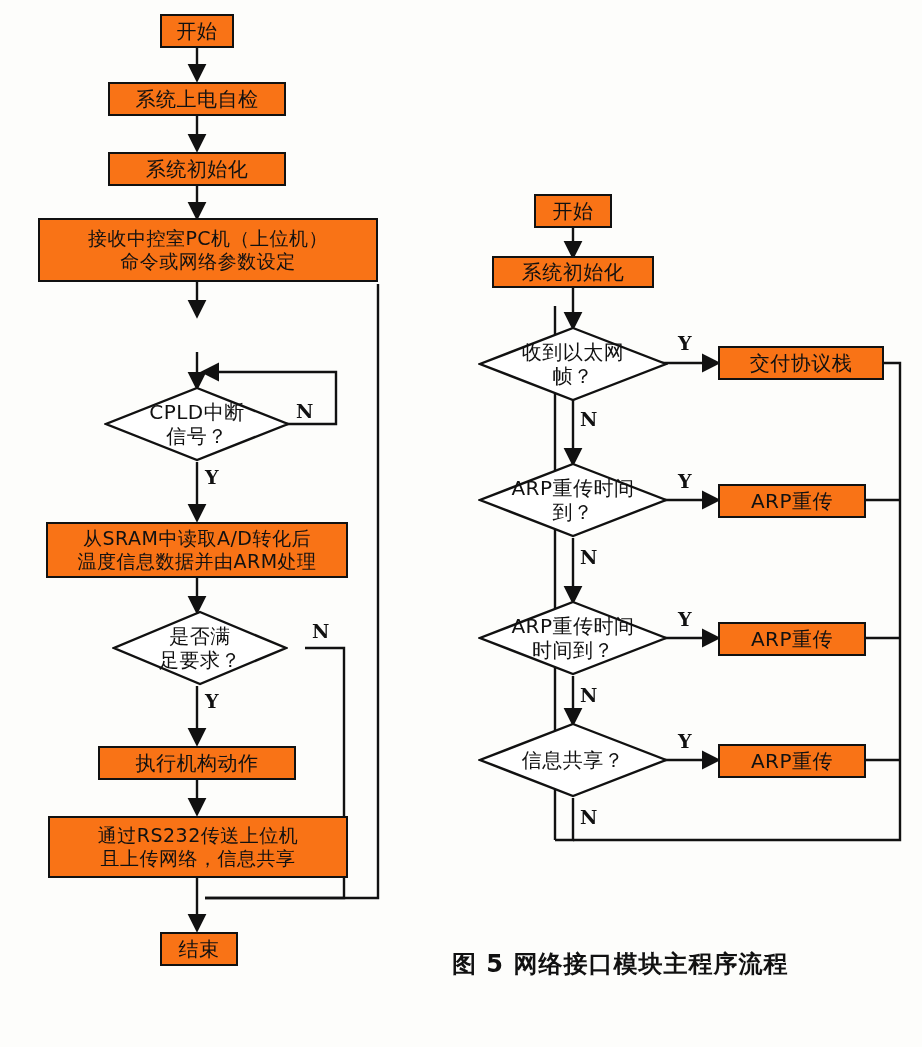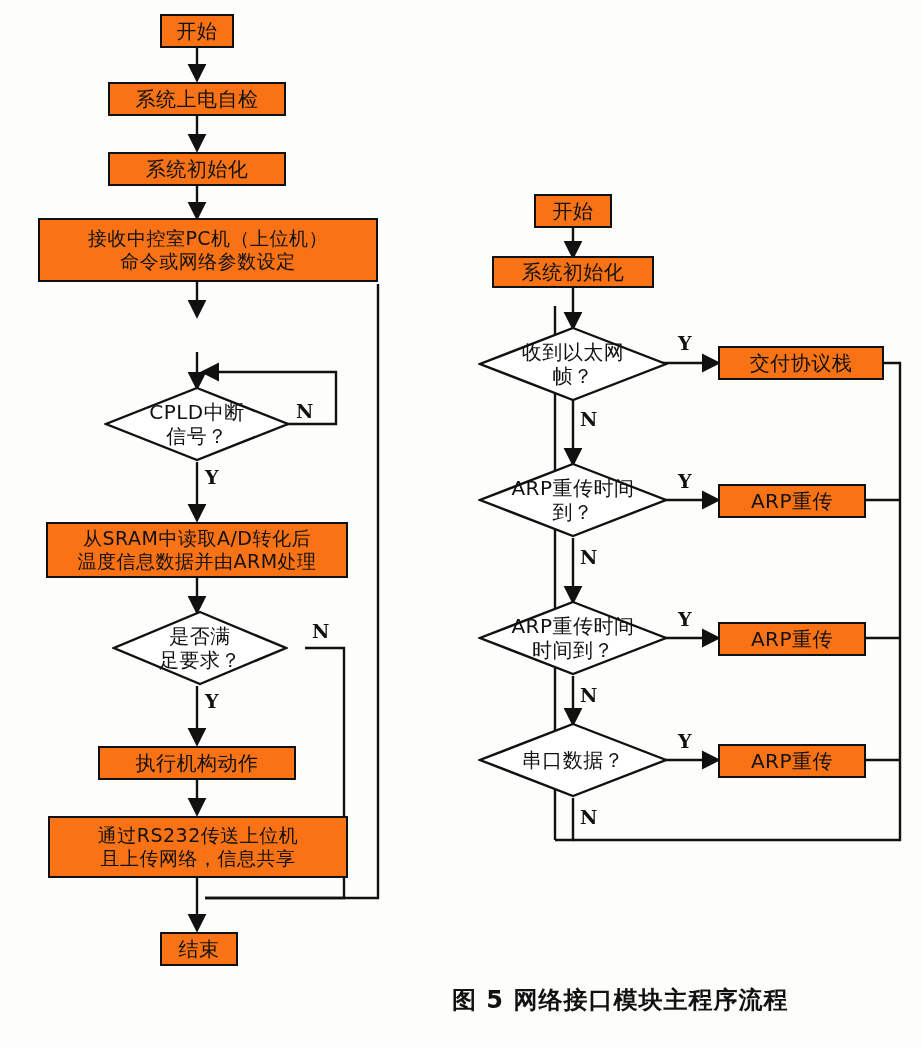--- a/index.html
+++ b/index.html
@@ -184,29 +184,29 @@
     <div class="dtext">ARP重传时间
 时间到？</div>
   </div>
 
   <div class="node box" style="left:718px; top:622px; width:148px; height:34px;">ARP重传</div>
 
   <div class="diamond-wrap" style="left:478px; top:722px; width:190px; height:76px;">
     <svg class="dshape" viewBox="0 0 190 76" preserveAspectRatio="none">
       <polygon points="95,2 188,38 95,74 2,38" fill="#fff" stroke="#111" stroke-width="2.4"></polygon>
     </svg>
-    <div class="dtext">串口数据？</div>
+    <div class="dtext">信息共享？</div>
   </div>
 
   <div class="node box" style="left:718px; top:744px; width:148px; height:34px;">ARP重传</div>
 
   <div class="edge-label" style="left:678px; top:332px;">Y</div>
   <div class="edge-label" style="left:580px; top:408px;">N</div>
   <div class="edge-label" style="left:678px; top:470px;">Y</div>
   <div class="edge-label" style="left:580px; top:546px;">N</div>
   <div class="edge-label" style="left:678px; top:608px;">Y</div>
   <div class="edge-label" style="left:580px; top:684px;">N</div>
   <div class="edge-label" style="left:678px; top:730px;">Y</div>
   <div class="edge-label" style="left:580px; top:806px;">N</div>
 
-  <div class="caption" style="left:452px; top:984px;">图 5    网络接口模块主程序流程</div>
+  <div class="caption" style="left:452px; top:948px;">图 5    网络接口模块主程序流程</div>
 
 </div>
 
 </body></html>

